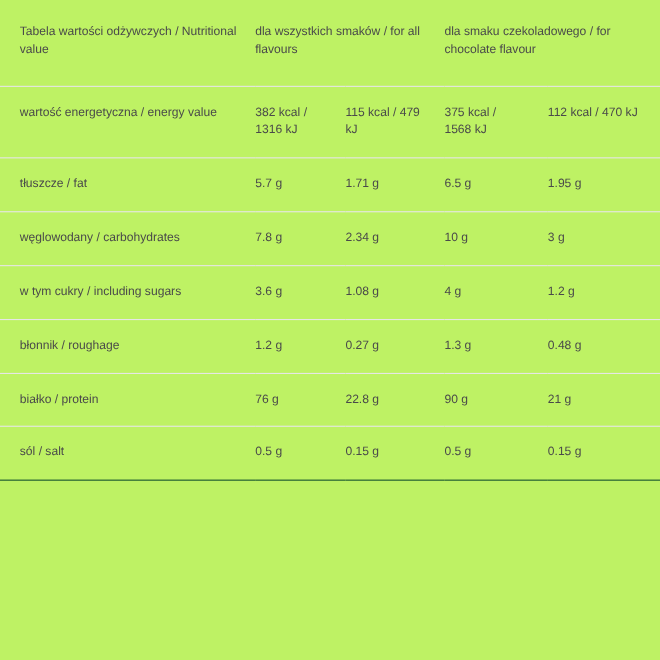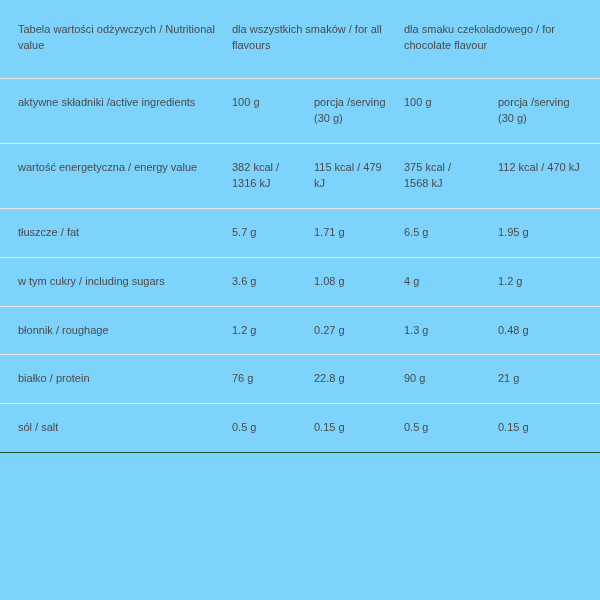--- a/index.html
+++ b/index.html
@@ -13,21 +13,21 @@
     font-family: "Liberation Sans", sans-serif;
     color: #444444;
     font-size: 11px;
     overflow: hidden;
   }
   .sheet {
     width: 600px;
     height: 600px;
     box-sizing: border-box;
     padding: 0;
-    background: #7dd3fc;
+    background: #bef264;
   }
   table.nutri {
     width: 600px;
     border-collapse: collapse;
     table-layout: fixed;
   }
   table.nutri col.c0 { width: 232px; }
   table.nutri col.c1 { width: 82px; }
   table.nutri col.c2 { width: 90px; }
   table.nutri col.c3 { width: 94px; }
@@ -75,33 +75,20 @@
     </colgroup>
     <thead>
       <tr>
         <th>Tabela wartości odżywczych / Nutritional value</th>
         <th class="span-head" colspan="2">dla wszystkich smaków / for all flavours</th>
         <th class="span-head" colspan="2">dla smaku czekoladowego / for chocolate flavour</th>
       </tr>
     </thead>
     <tbody>
 
-      <tr>
-        <td>aktywne składniki /active ingredients</td>
-        <td>100 g</td>
-        <td>
-          <span class="cell-sub">porcja /serving</span>
-          <span class="cell-sub">(30 g)</span>
-        </td>
-        <td>100 g</td>
-        <td>
-          <span class="cell-sub">porcja /serving</span>
-          <span class="cell-sub">(30 g)</span>
-        </td>
-      </tr>
 
       <tr>
         <td>wartość energetyczna / energy value</td>
         <td>
           <span class="cell-sub">382 kcal /</span>
           <span class="cell-sub">1316 kJ</span>
         </td>
         <td>
           <span class="cell-sub">115 kcal / 479</span>
           <span class="cell-sub">kJ</span>
@@ -117,20 +104,27 @@
 
       <tr>
         <td>tłuszcze / fat</td>
         <td>5.7 g</td>
         <td>1.71 g</td>
         <td>6.5 g</td>
         <td>1.95 g</td>
       </tr>
 
 
+      <tr>
+        <td>węglowodany / carbohydrates</td>
+        <td>7.8 g</td>
+        <td>2.34 g</td>
+        <td>10 g</td>
+        <td>3 g</td>
+      </tr>
 
       <tr>
         <td>w tym cukry / including sugars</td>
         <td>3.6 g</td>
         <td>1.08 g</td>
         <td>4 g</td>
         <td>1.2 g</td>
       </tr>
 
       <tr>

